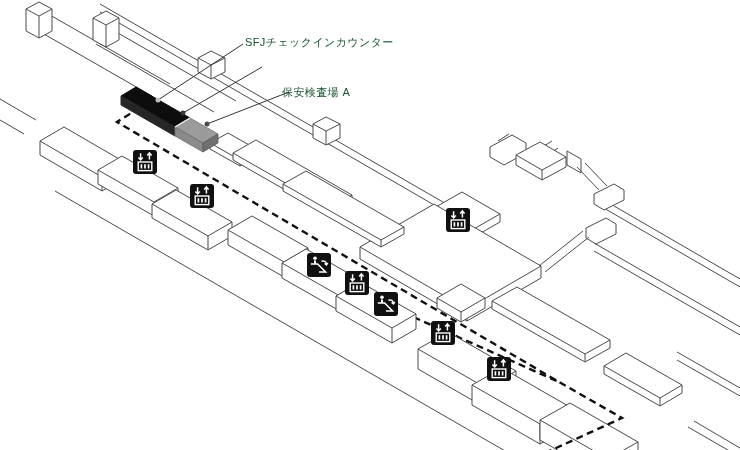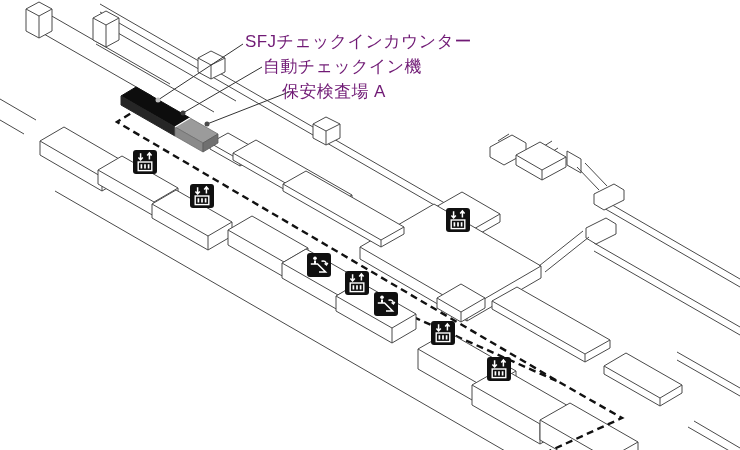--- a/index.html
+++ b/index.html
@@ -1,19 +1,19 @@
 <!DOCTYPE html>
 <html><head>
 <meta charset="utf-8">
 <style>
   html,body{margin:0;padding:0;background:#fff;}
   #stage{position:relative;width:740px;height:450px;background:#fff;overflow:hidden;
          font-family:"Liberation Sans","DejaVu Sans",sans-serif;}
   #stage svg{position:absolute;left:0;top:0;}
-  .lbl{position:absolute;font-size:17px;line-height:14px;color:#701a75;letter-spacing:.4px;white-space:nowrap;}
+  .lbl{position:absolute;font-size:11px;line-height:14px;color:#14532d;letter-spacing:.4px;white-space:nowrap;}
   .ln{stroke:#4a4a4a;stroke-width:1;fill:none;}
   .bx{stroke:#4a4a4a;stroke-width:1;fill:#ffffff;}
   .route{stroke:#111;stroke-width:2.4;fill:none;stroke-dasharray:7 4.5;}
   .leader{stroke:#333;stroke-width:1;fill:none;}
 </style>
 </head>
 <body>
 
 <div id="stage">
   <svg width="740" height="450" viewBox="0 0 740 450">
@@ -152,15 +152,14 @@
         <use href="#sym-escalator" x="307" y="253" width="24" height="24"></use>
         <use href="#sym-elevator" x="345" y="271" width="24" height="24"></use>
         <use href="#sym-escalator" x="374" y="292" width="24" height="24"></use>
         <use href="#sym-elevator" x="446" y="208" width="24" height="24"></use>
         <use href="#sym-elevator" x="431" y="321" width="24" height="24"></use>
         <use href="#sym-elevator" x="487" y="357" width="24" height="24"></use>
       </g>
   </svg>
 
   <div class="lbl" style="left:245px;top:35px">SFJチェックインカウンター</div>
-  <div class="lbl" style="left:263px;top:60px">自動チェックイン機</div>
   <div class="lbl" style="left:282px;top:85px">保安検査場 A</div>
 </div>
 
 </body></html>

